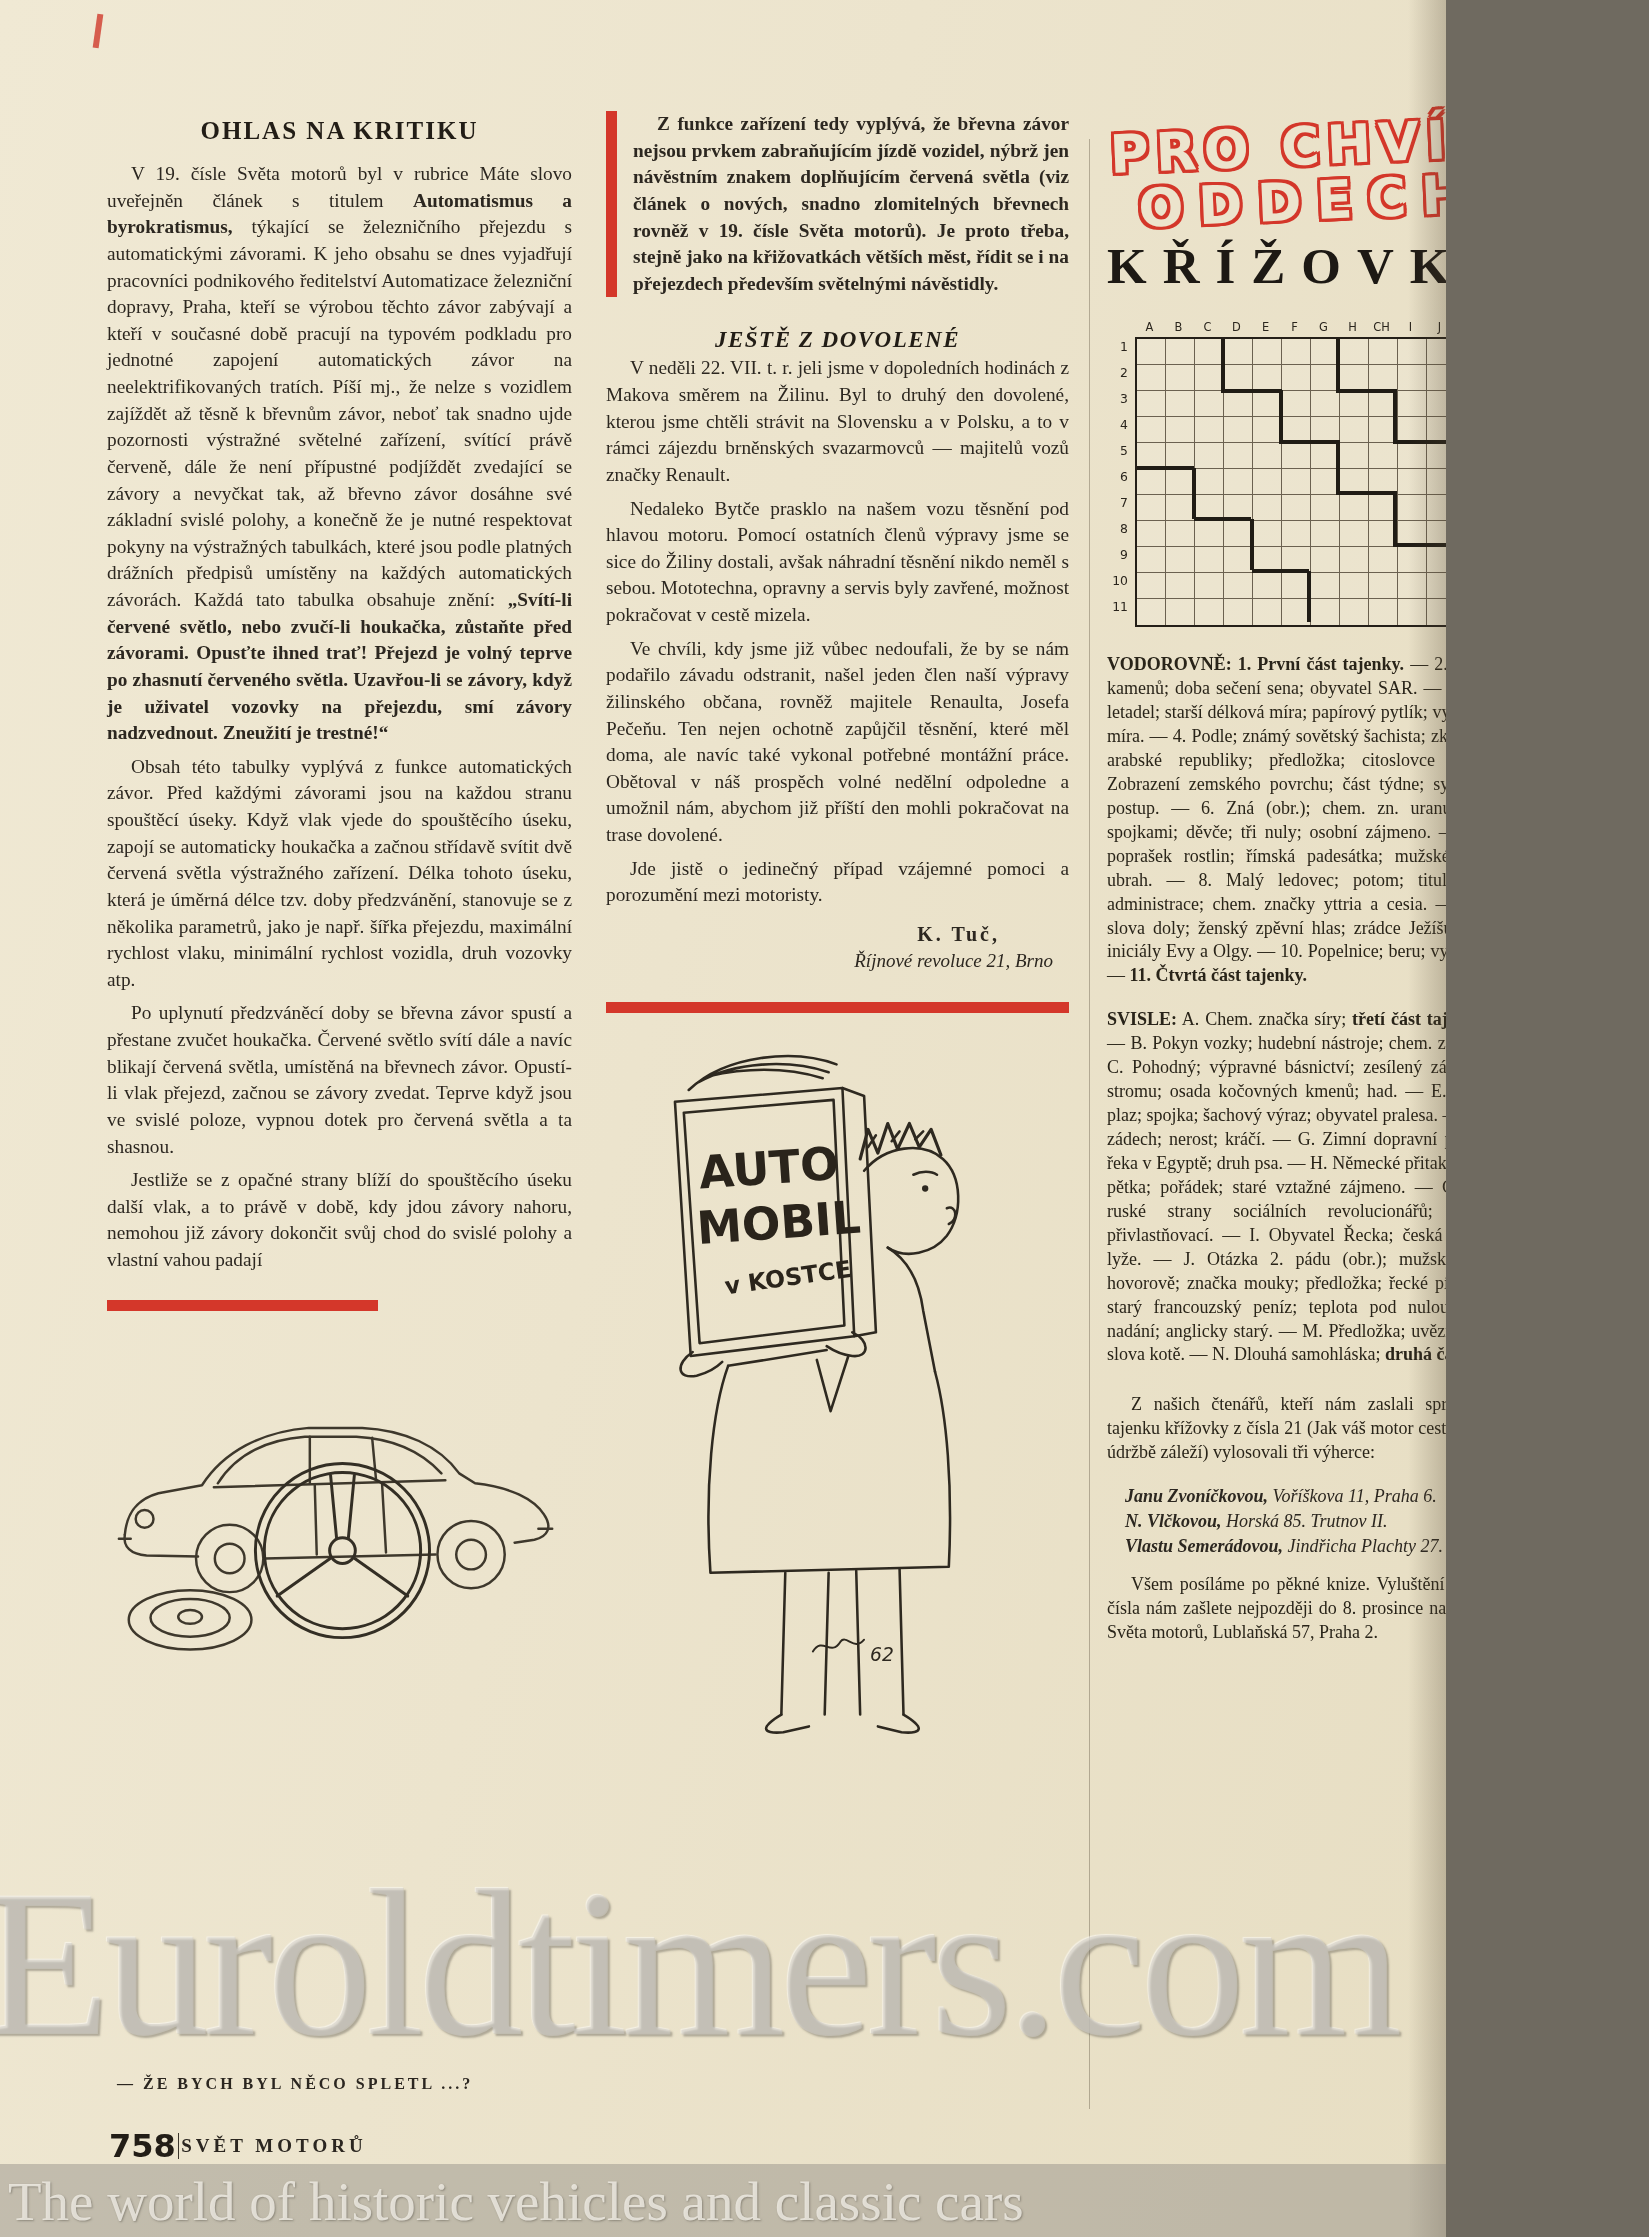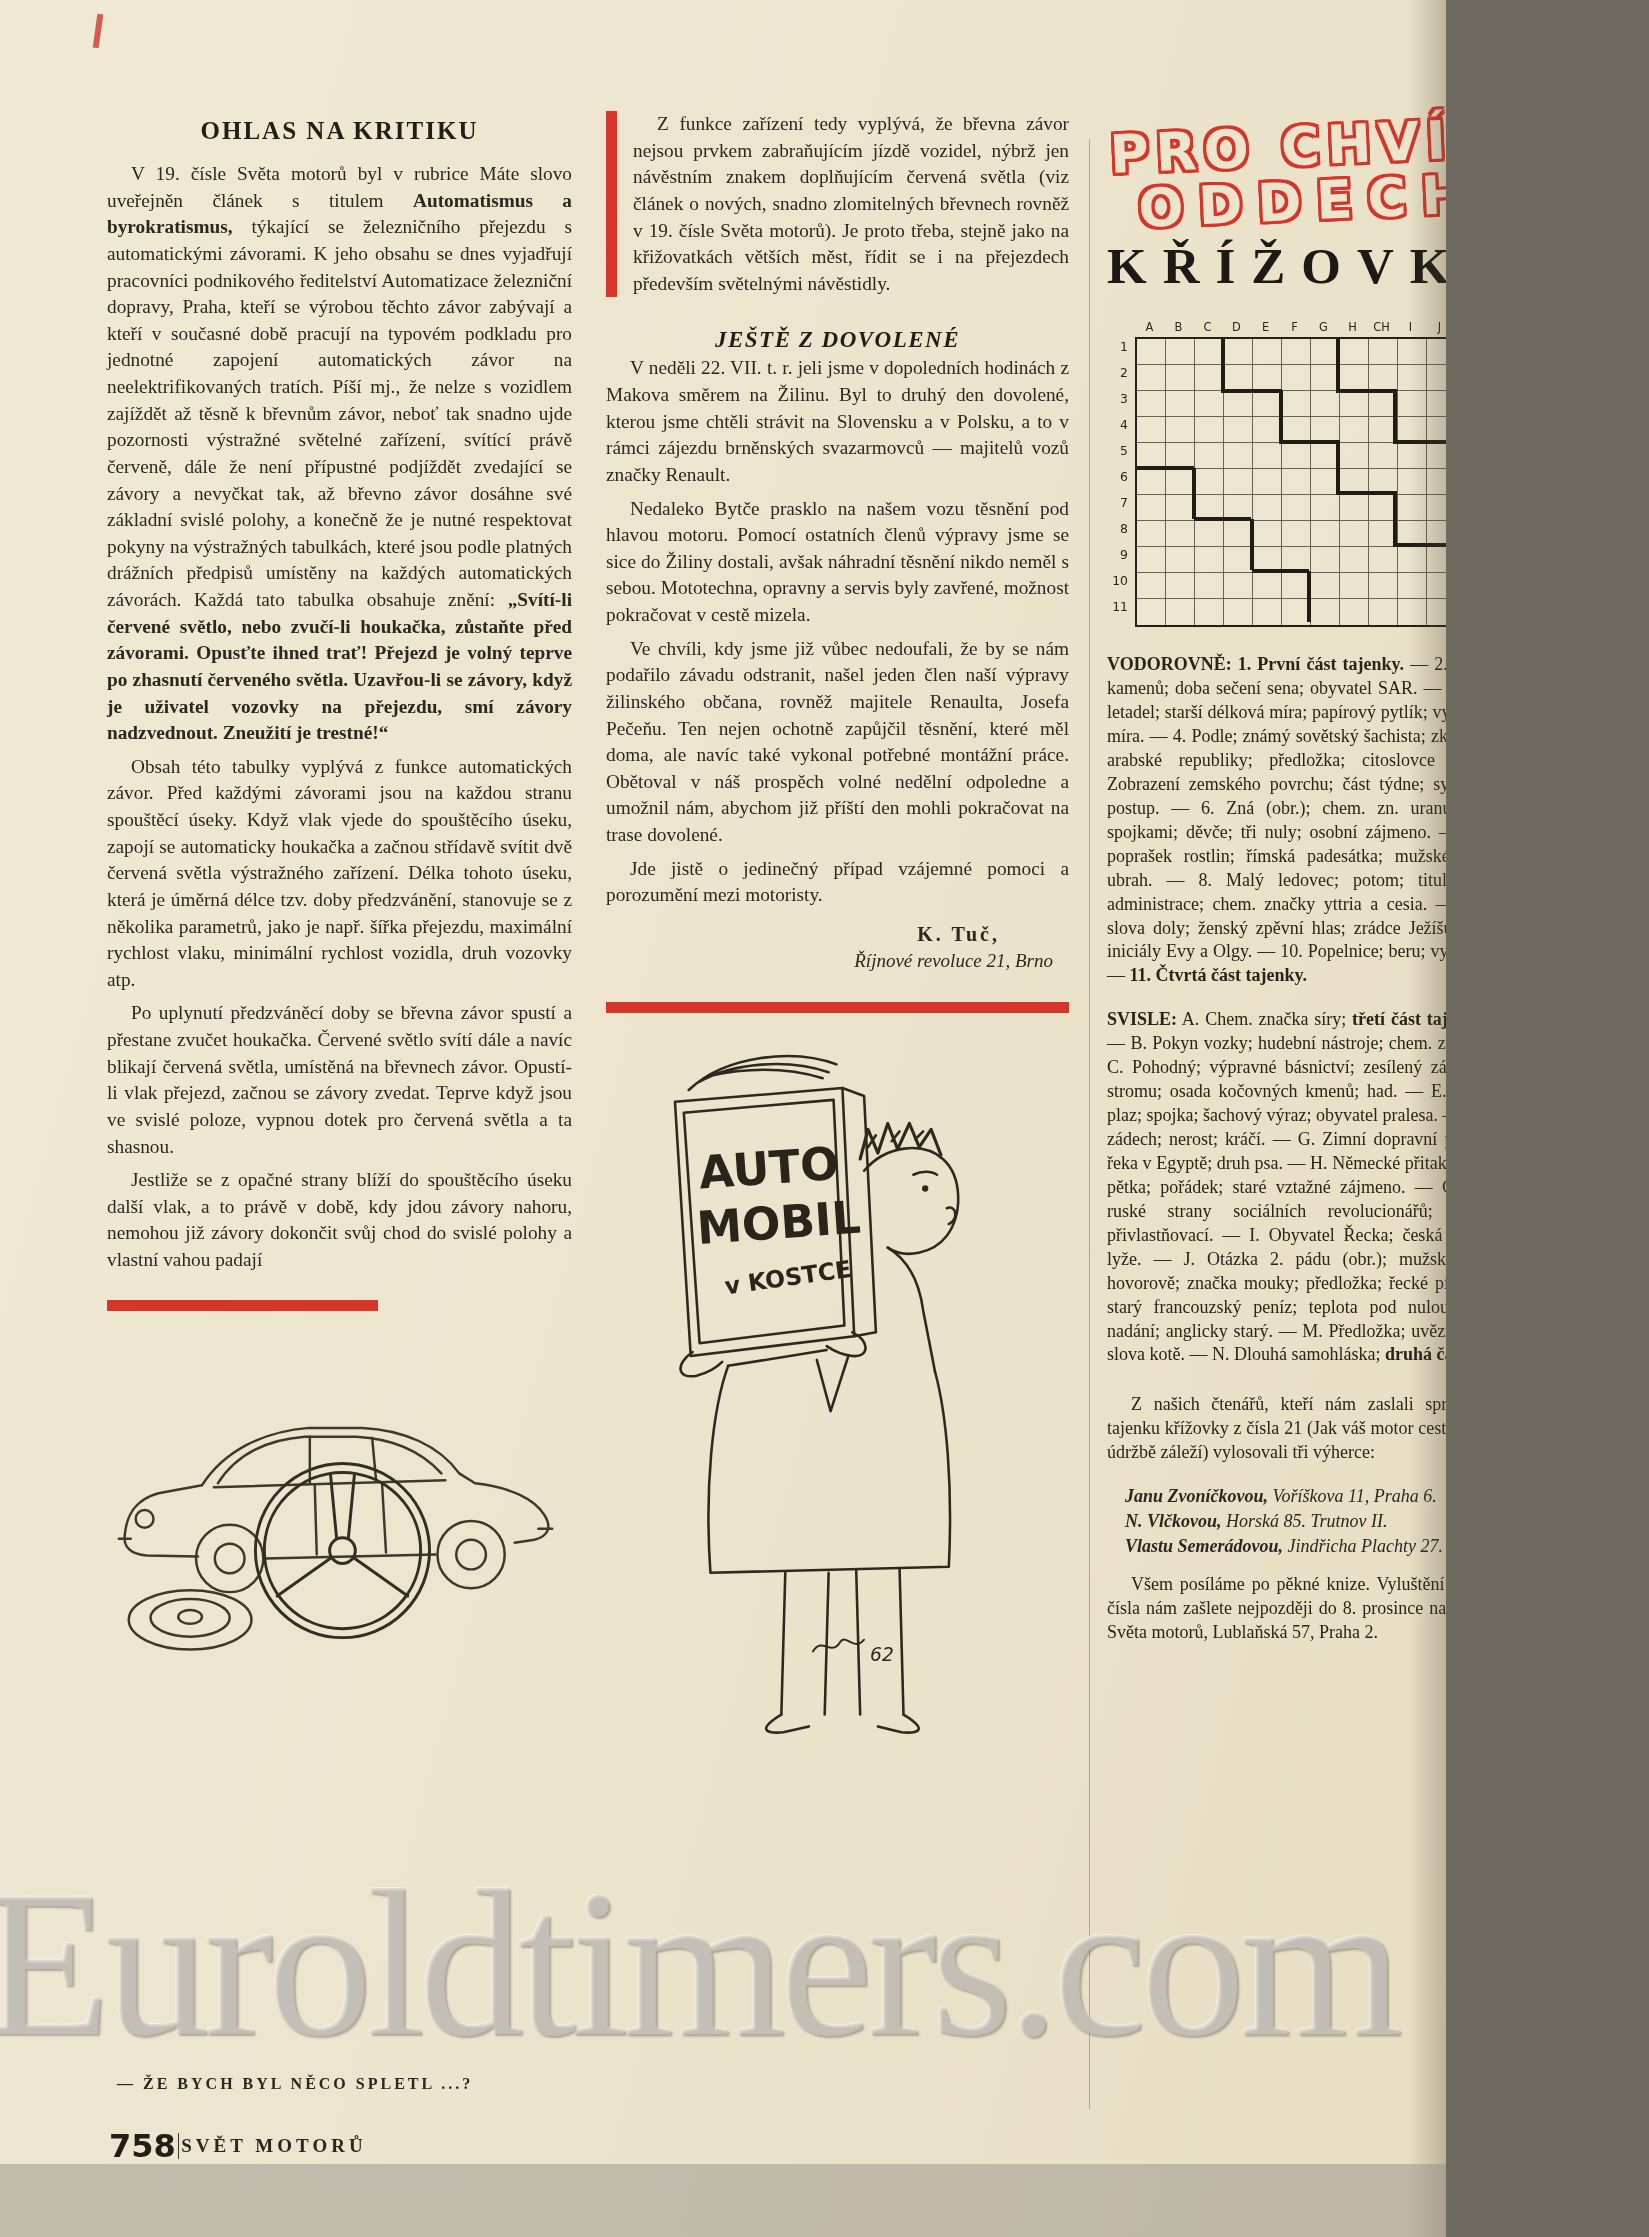--- a/index.html
+++ b/index.html
@@ -8,21 +8,21 @@
         font-family:"Liberation Serif",serif;color:#2c2720;}
   .col{position:absolute;}
   .col-left{left:107px;top:117px;width:465px;}
   .col-mid{left:606px;top:111px;width:463px;}
   .col-right{left:1107px;top:107px;width:465px;}
   .col-rule{position:absolute;left:1089px;top:139px;width:1px;height:1970px;background:rgba(75,64,46,.35);}
   p.body{margin:0 0 7px;font-size:19.3px;line-height:1.38;text-align:justify;}
   .indent{text-indent:24px;}
   .article-title{margin:0 0 16px;font-size:25px;font-weight:bold;letter-spacing:2px;text-align:center;color:#221d16;}
   .section-title{margin:30px 0 2px;font-size:23px;font-weight:bold;letter-spacing:1.5px;text-align:center;color:#221d16;font-style:italic;}
-  .highlight{font-weight:normal;border-left:11px solid #d4372a;padding-left:16px;margin:24px 0 10px;line-height:1.42;}
+  .highlight{font-weight:bold;border-left:11px solid #d4372a;padding-left:16px;margin:24px 0 10px;line-height:1.42;}
   .sig-name{margin:14px 69px 0 0;font-size:20px;font-weight:bold;letter-spacing:3px;text-align:right;}
   .sig-addr{margin:4px 16px 0 0;font-size:19px;font-style:italic;text-align:right;}
   .redbar-h{height:11px;background:#d4372a;}
   .left-bar{width:271px;margin-top:26px;}
   .mid-bar{width:100%;margin:30px 0 12px;}
   .car-art{width:465px;height:auto;margin-top:14px;display:block;}
   .cartoon-art{width:463px;height:auto;display:block;}
   
   .logo{transform:rotate(-2.5deg);margin:10px 0 10px 4px;}
   .logo-line{font-family:"DejaVu Sans",sans-serif;font-weight:bold;line-height:1.04;color:#ece4cd;
@@ -424,14 +424,15 @@
 
   <div class="footer">
     <span class="page-num">758</span>
     <span class="footer-rule"></span>
     <span class="mag-name">SVĚT MOTORŮ</span>
   </div>
 
   <div class="edge-shade"></div>
   <div class="bottom-band"></div>
   <div class="watermark">Euroldtimers.com</div>
+  <div class="watermark-tagline">The world of historic vehicles and classic cars</div>
 </div>
 
 
 </body></html>

